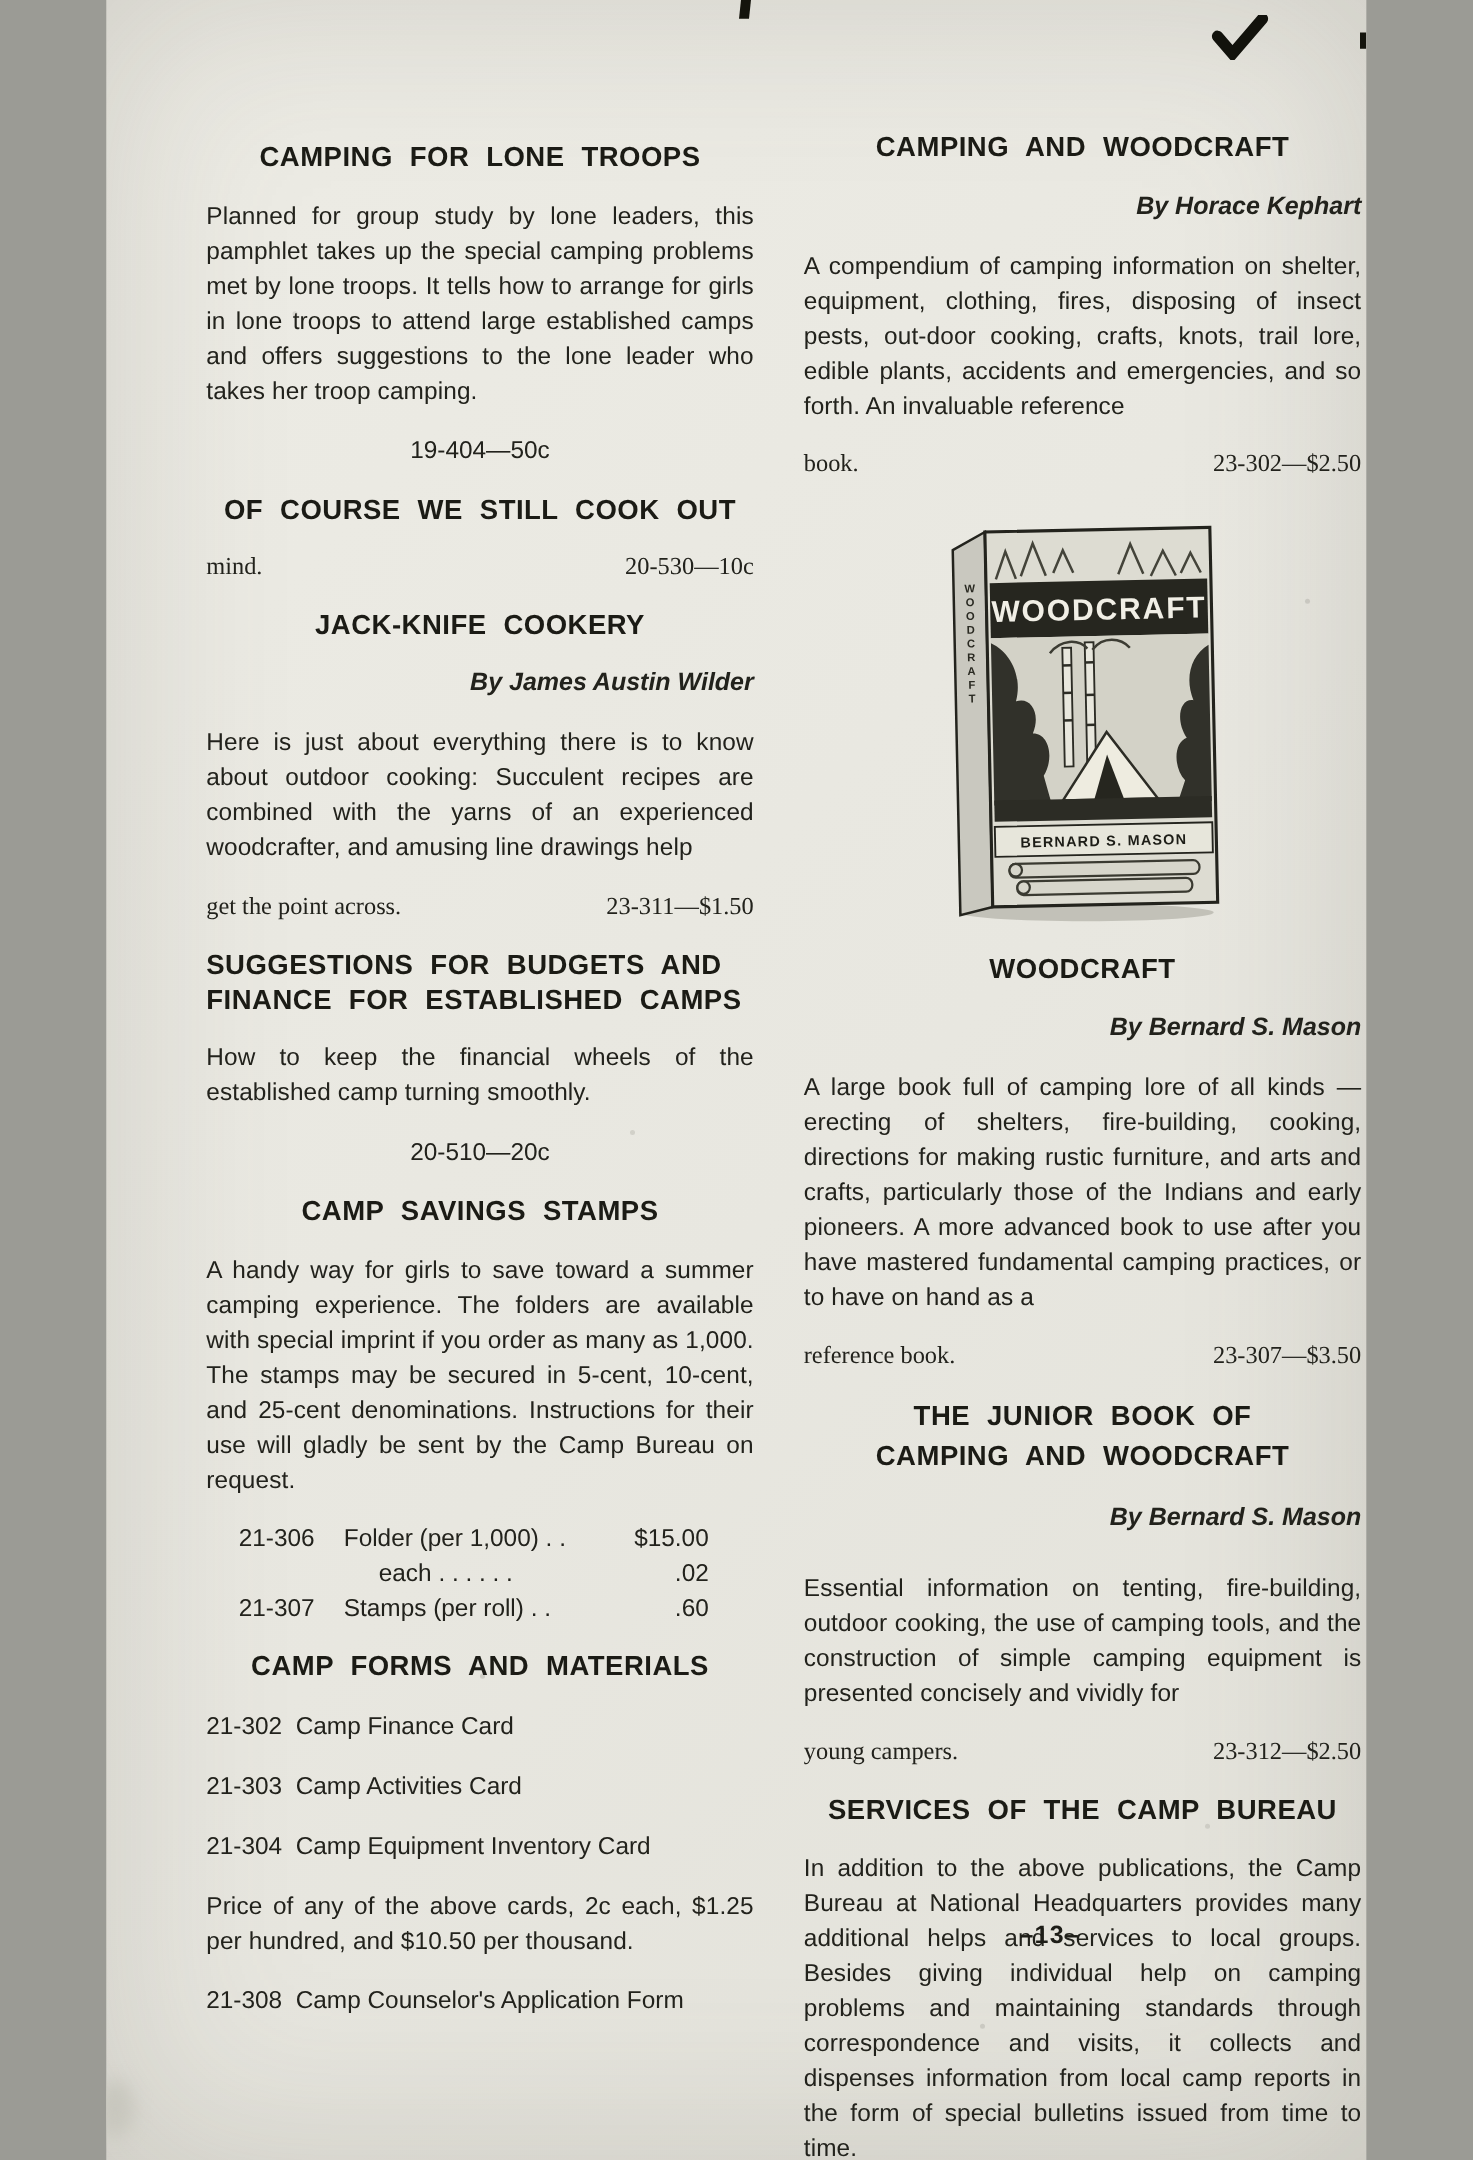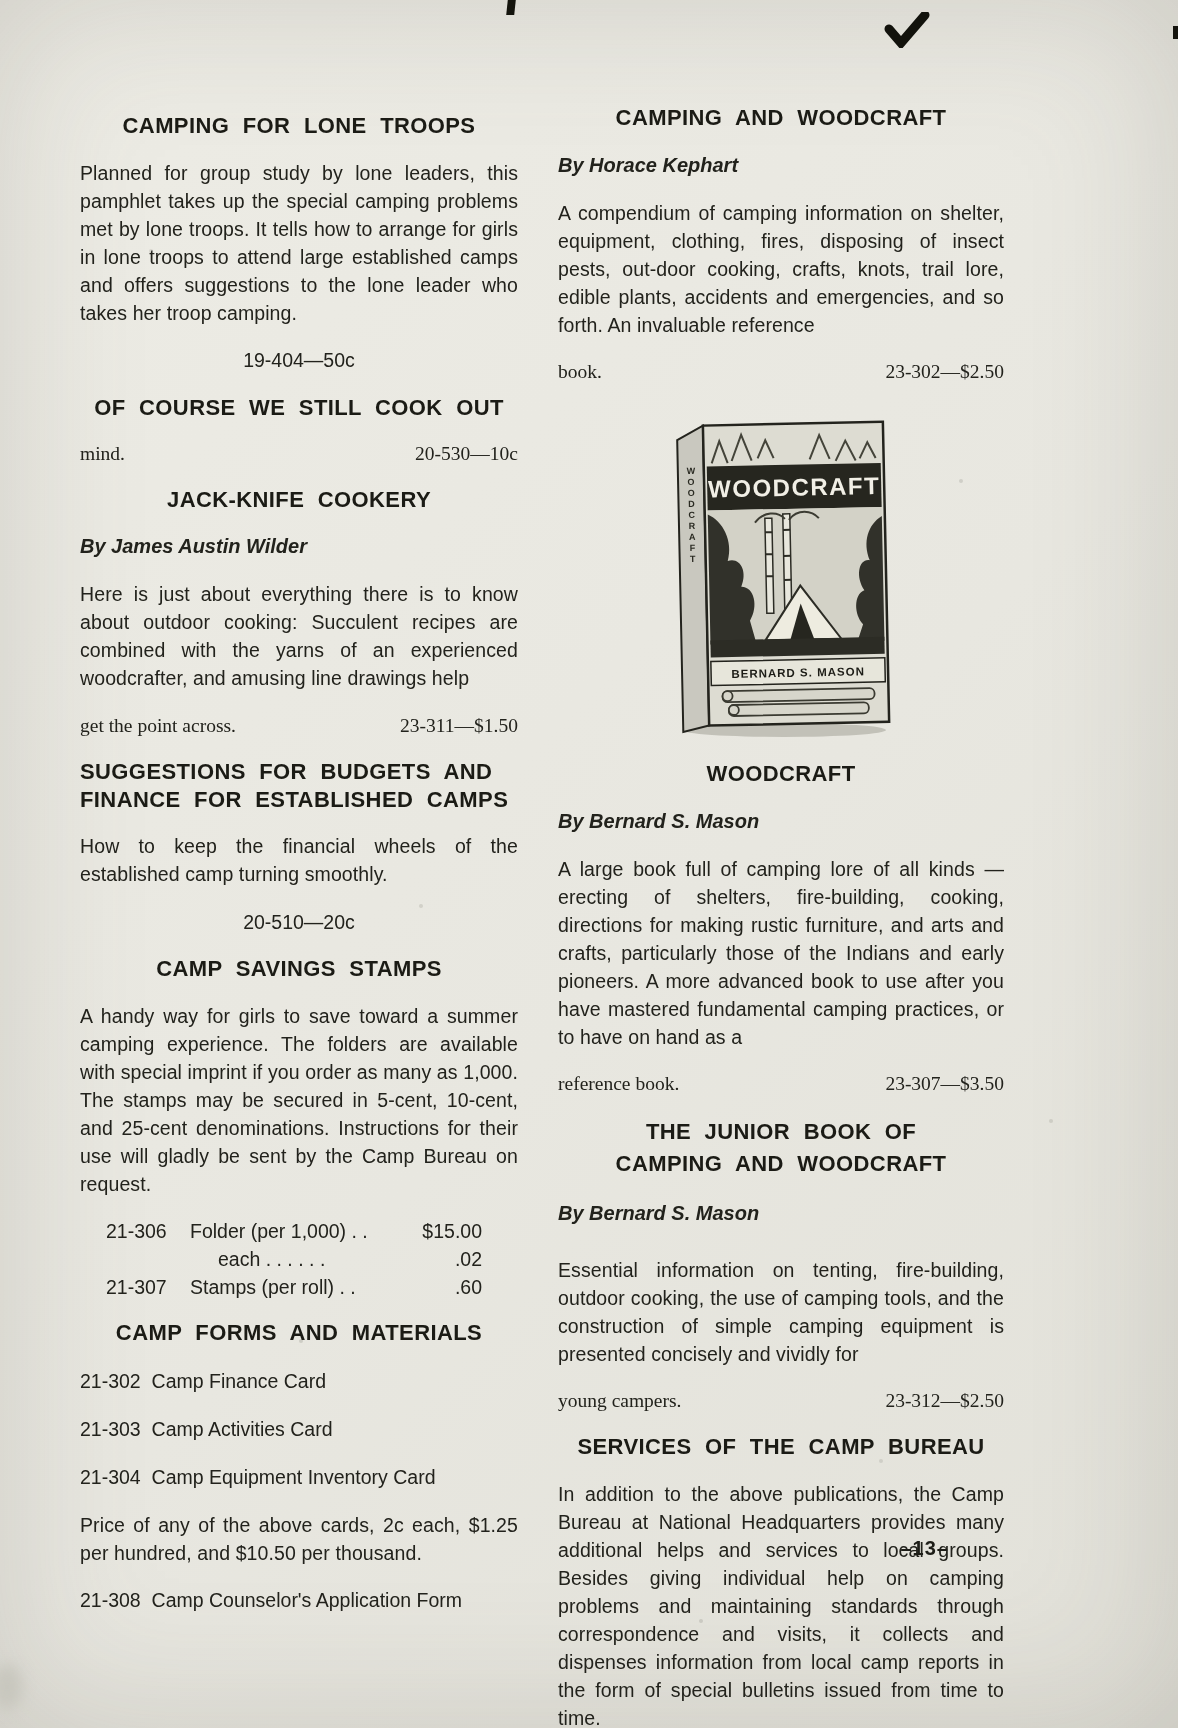--- a/index.html
+++ b/index.html
@@ -1,20 +1,20 @@
 <!DOCTYPE html>
 <html><head>
 <meta charset="utf-8">
 <style>
   html, body { margin: 0; padding: 0; }
   body { background: #9b9b95; }
 
   .page {
     position: relative;
-    width: 1178px;
+    width: 1008px;
     height: 1728px;
     margin: 0 auto;
     background: linear-gradient(135deg, #edece5 0%, #e8e7e0 55%, #e2e1d9 100%);
     box-shadow: inset 0 0 150px rgba(95, 92, 80, 0.20);
     font-family: "Liberation Sans", "DejaVu Sans", sans-serif;
     color: #22221c;
     overflow: hidden;
   }
 
   .col { position: absolute; }
@@ -33,21 +33,21 @@
     white-space: pre-line;
     color: #1b1b15;
   }
   .h-left { text-align: left; }
 
   .byline {
     font-weight: 700;
     font-style: italic;
     font-size: 20px;
     line-height: 28px;
-    text-align: left;
+    text-align: right;
     margin-top: 2px;
   }
 
   .body {
     font-size: 19.5px;
     line-height: 28px;
     text-align: justify;
     margin-top: 8px;
     letter-spacing: 0.1px;
   }

